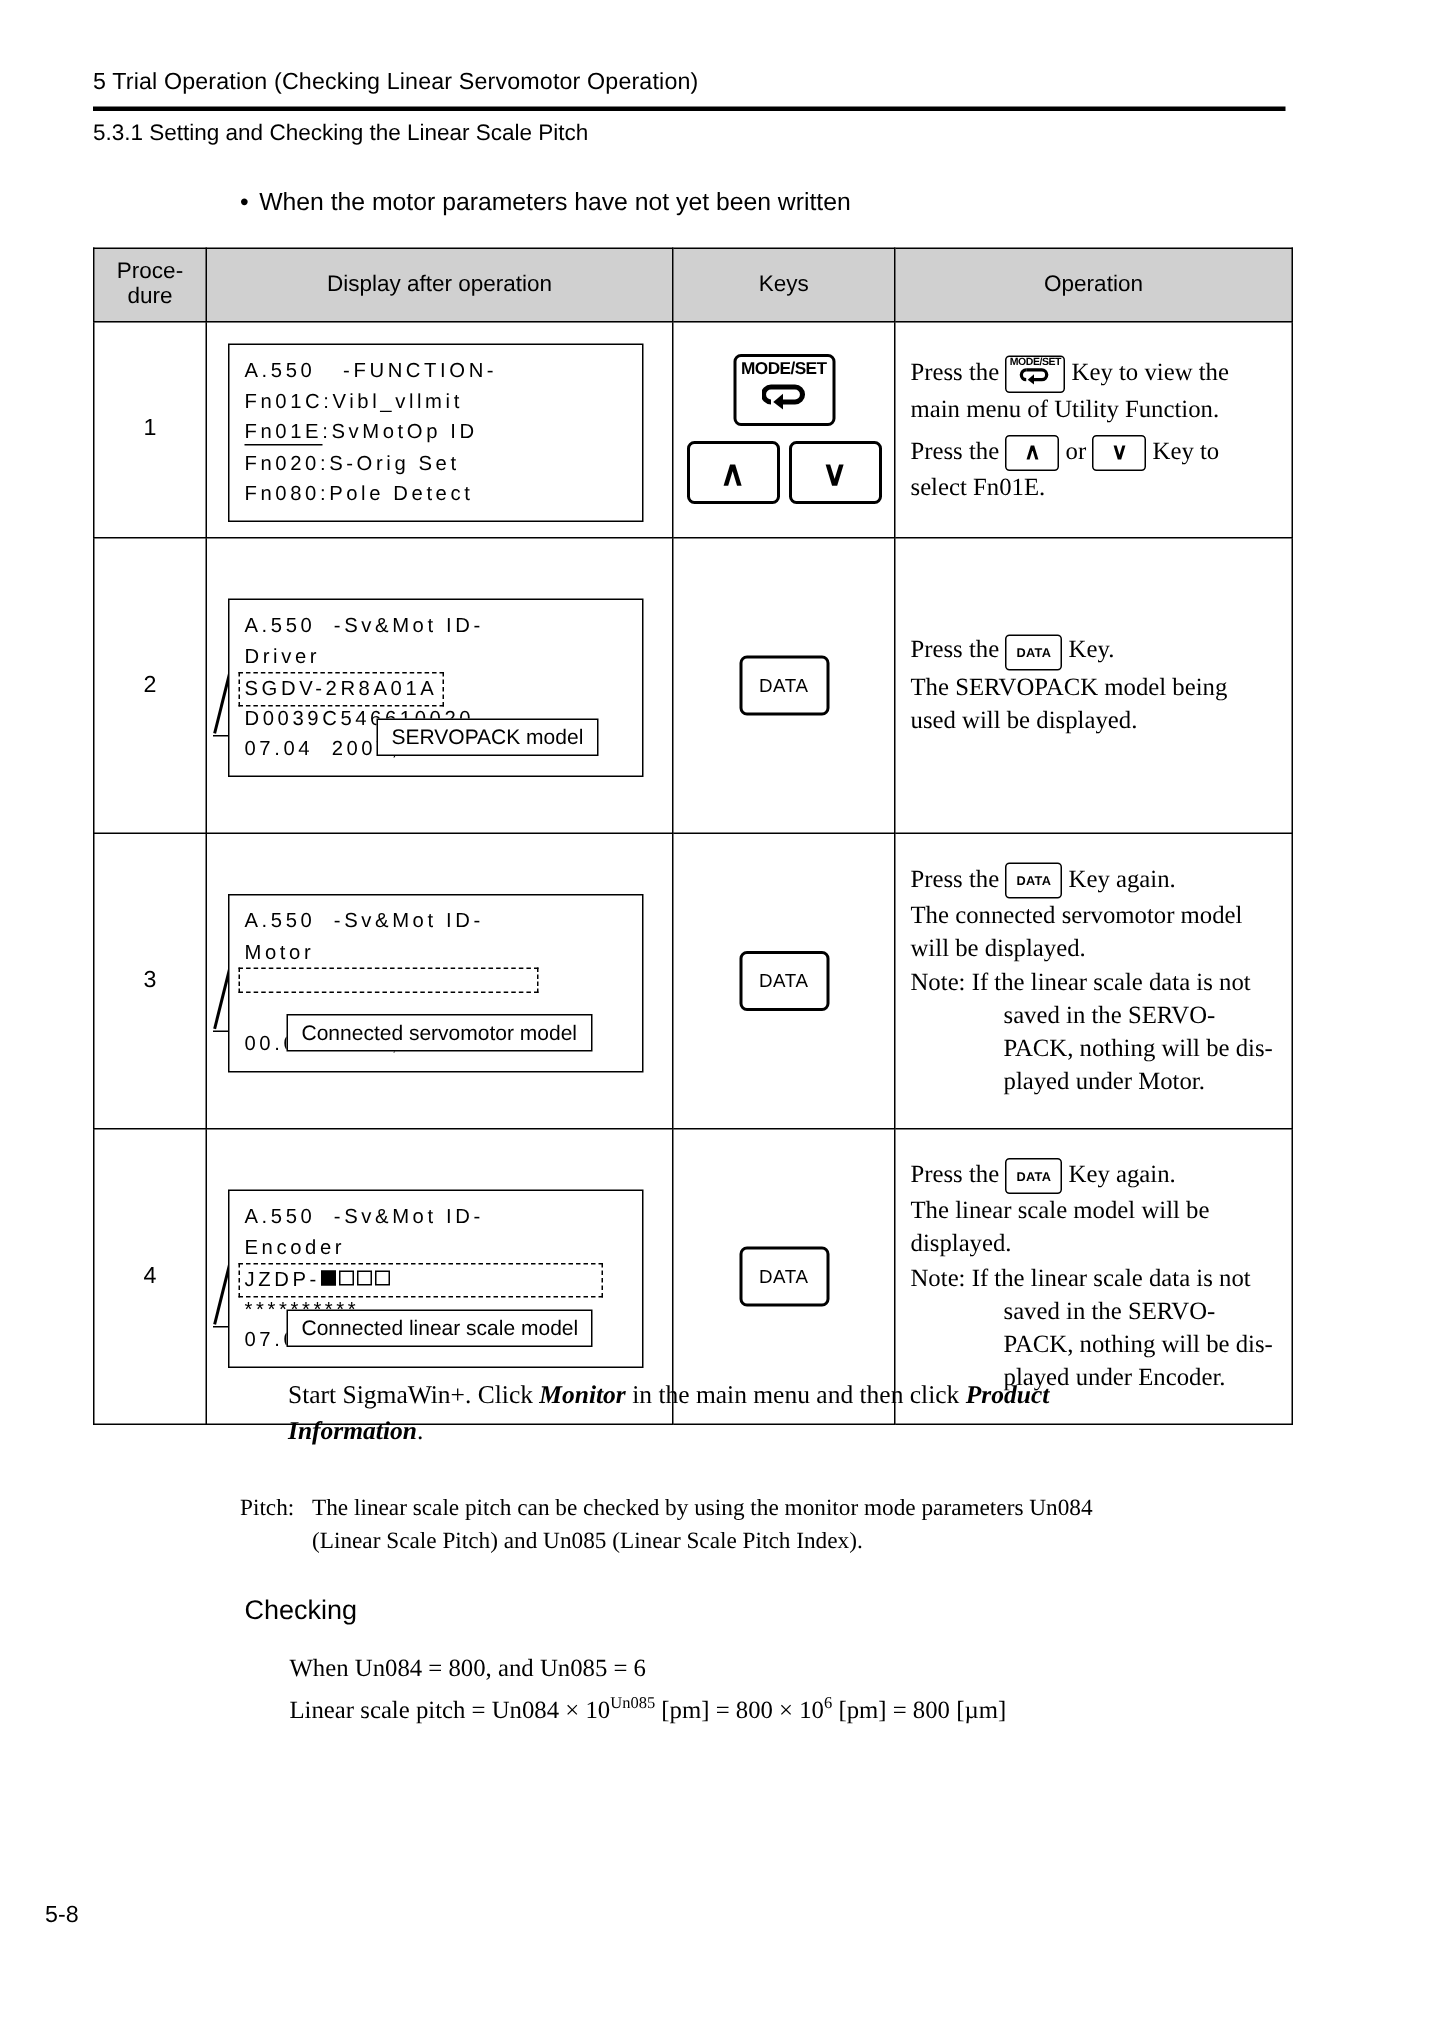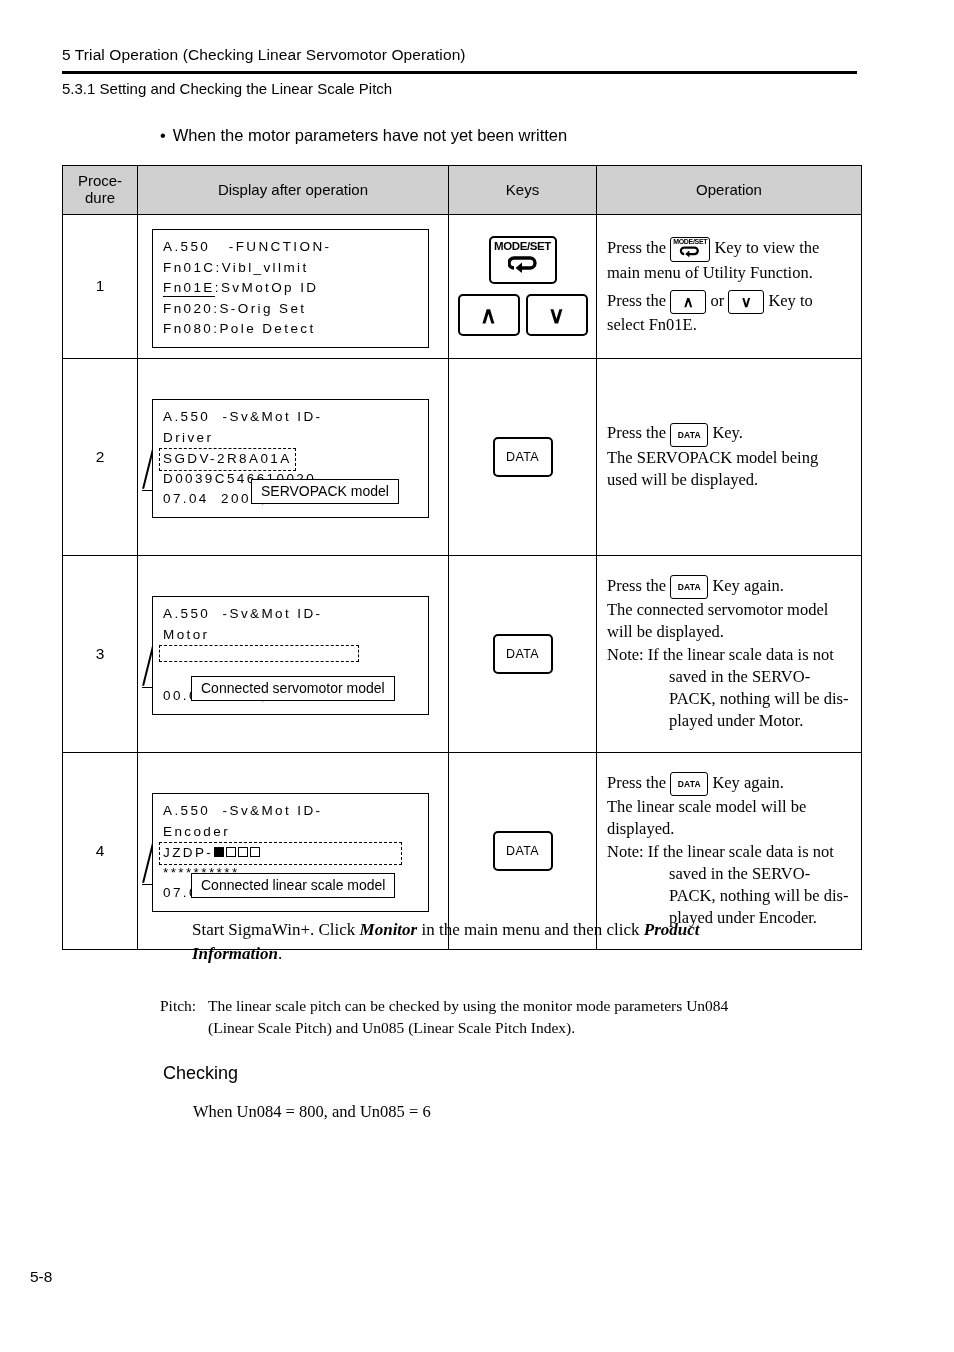--- a/index.html
+++ b/index.html
@@ -466,15 +466,16 @@
 </div>
 
 <div id="note-block">
   <div><span class="note-label">Pitch:</span><span>The linear scale pitch can be checked by using the monitor mode parameters Un084</span></div>
   <div class="note-cont">(Linear Scale Pitch) and Un085 (Linear Scale Pitch Index).</div>
 </div>
 
 <div id="example-heading">Checking</div>
 <div id="example-body">
   <div>When Un084 = 800, and Un085 = 6</div>
+  <div><span>Linear scale pitch = Un084 × 10</span><sup>Un085</sup><span> [pm] = 800 × 10</span><sup>6</sup><span> [pm] = 800 [µm]</span></div>
 </div>
 
 <div id="page-number">5-8</div>
 
 </body></html>

